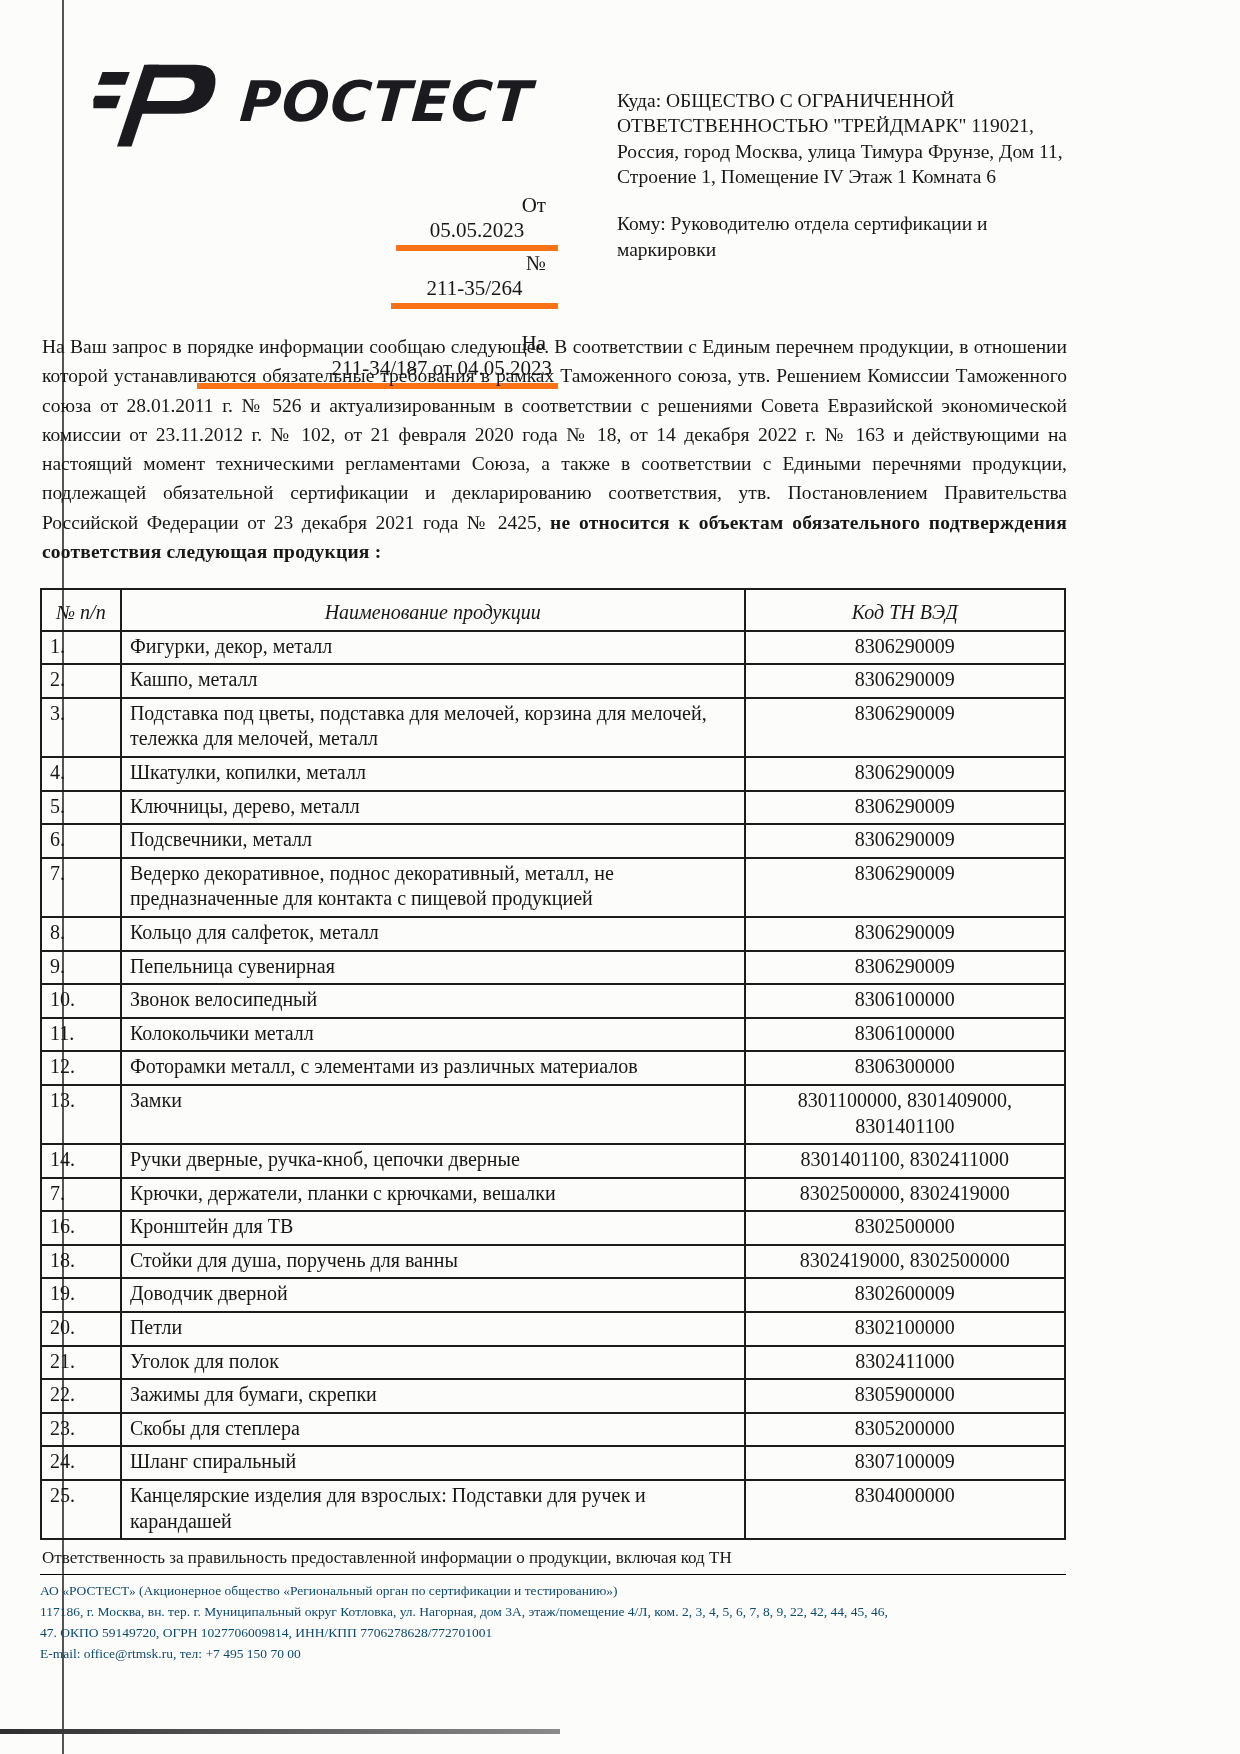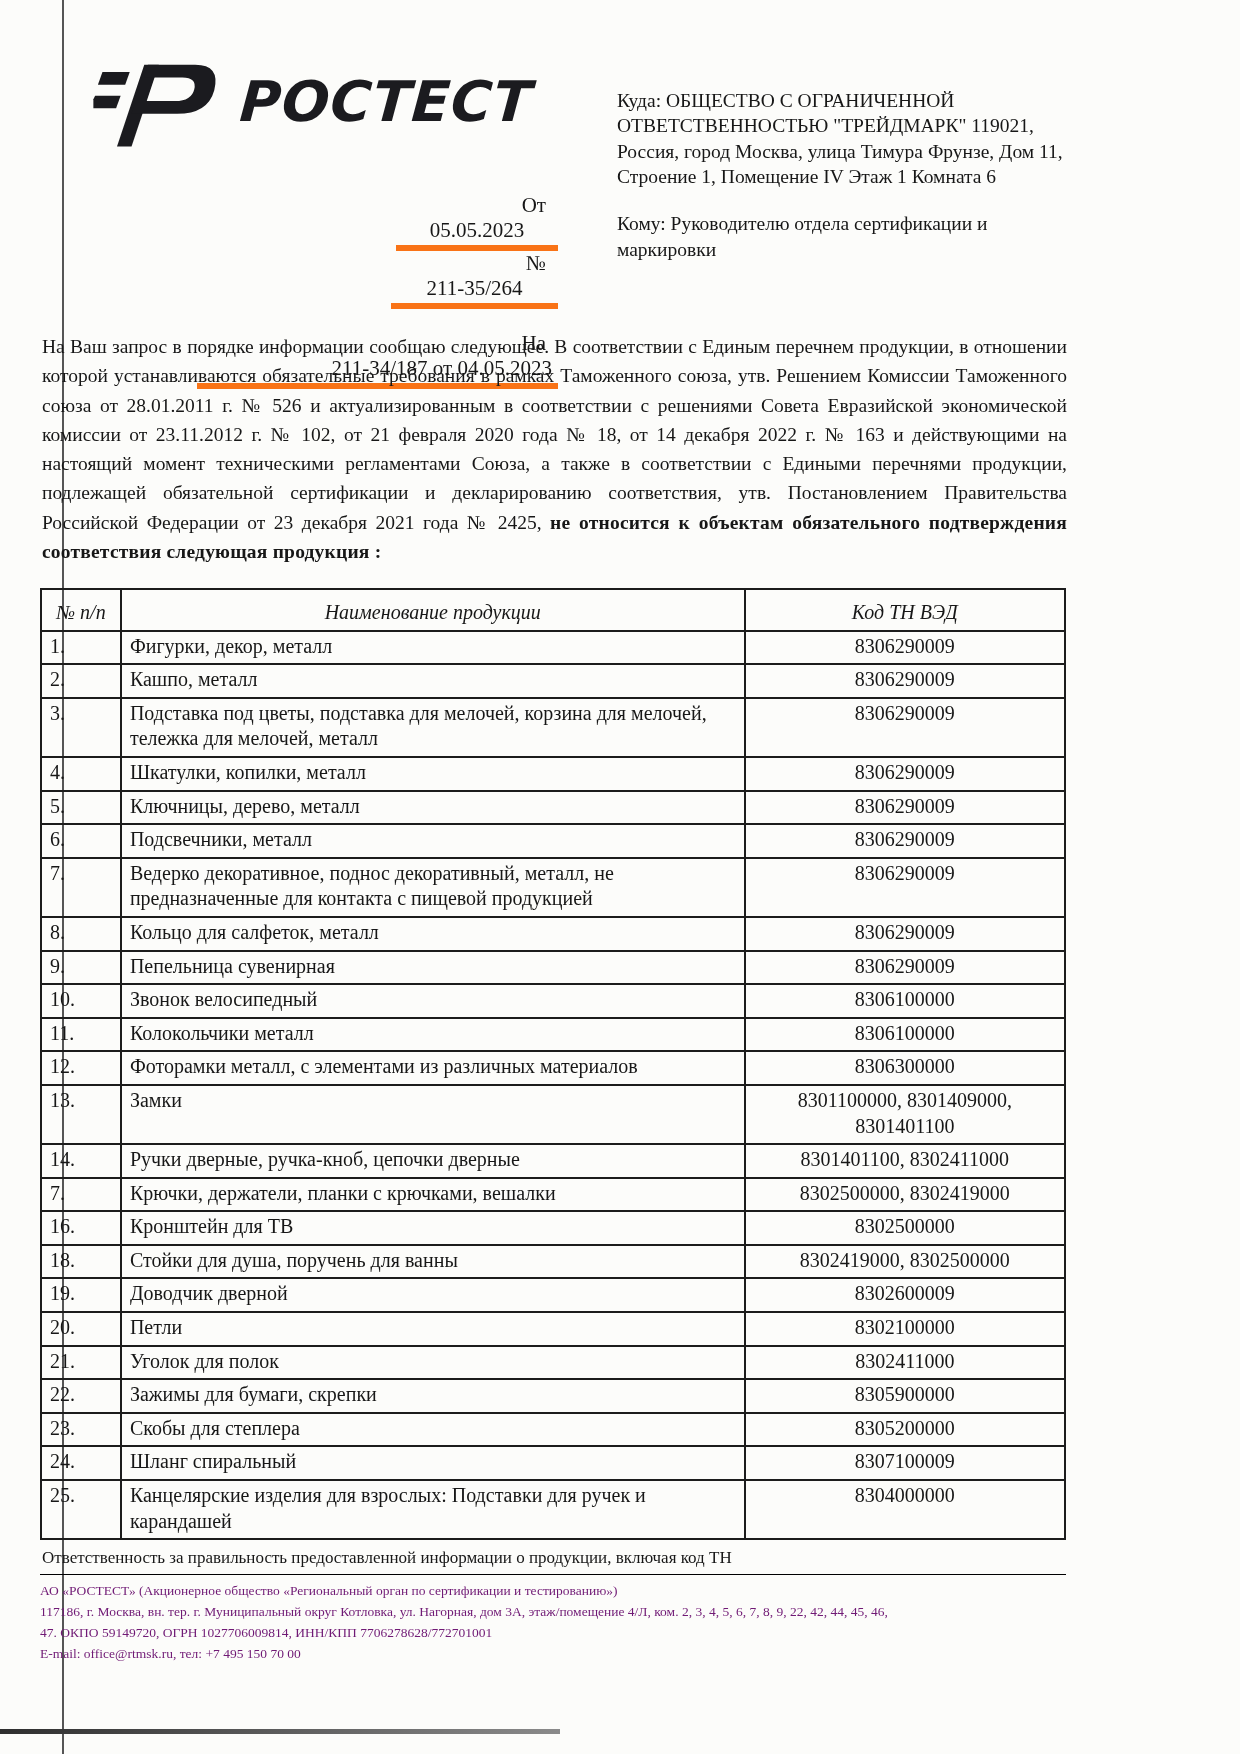--- a/index.html
+++ b/index.html
@@ -62,21 +62,21 @@
   td.col-num{padding-left:6px;}
   td.col-name{text-align:left;}
   td.col-code{text-align:center;white-space:pre-line;}
 
   .table-note{
     font-size:17px;
     padding:8px 2px 6px;
     border-bottom:1px solid #000000;
   }
 
-  .footer{margin-top:6px;font-size:13.5px;line-height:1.55;color:#701a75;}
+  .footer{margin-top:6px;font-size:13.5px;line-height:1.55;color:#0c4a6e;}
   .footer div{white-space:normal;}
 </style>
 </head>
 <body>
 
 <div class="page">
 
   <div class="scan-vline"></div>
   <div class="scan-hline"></div>
 

